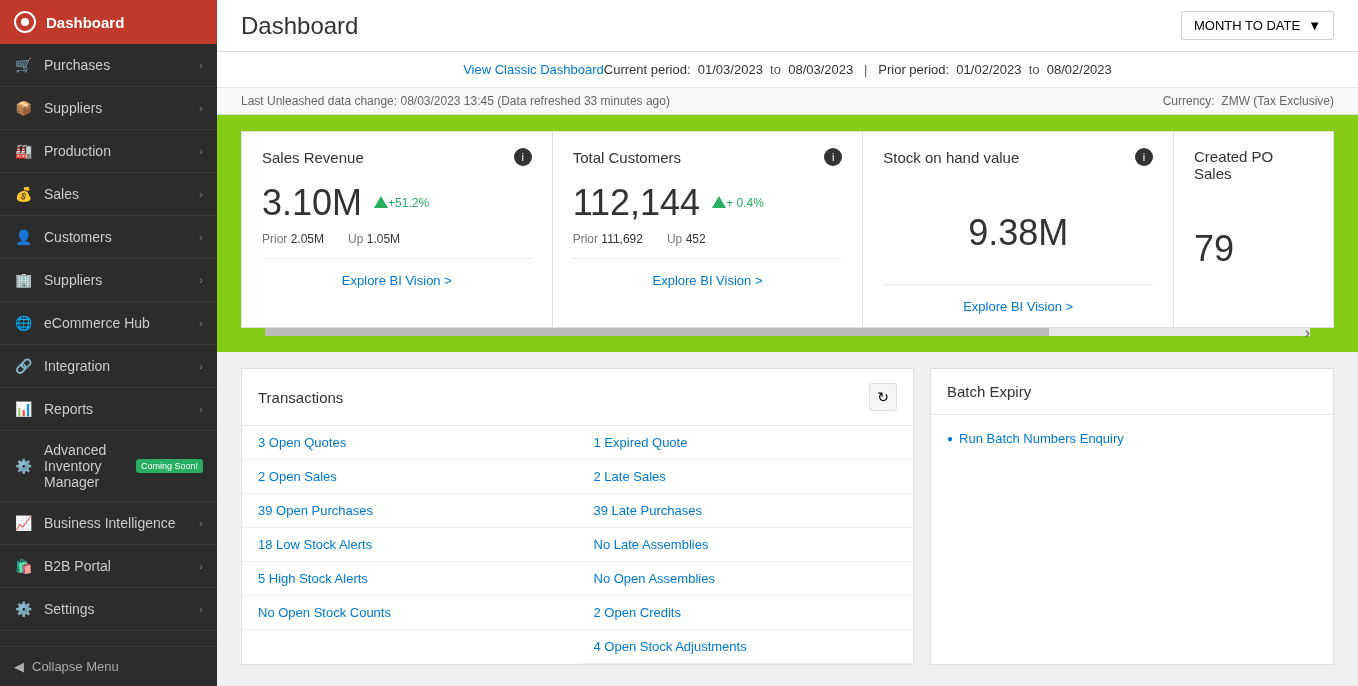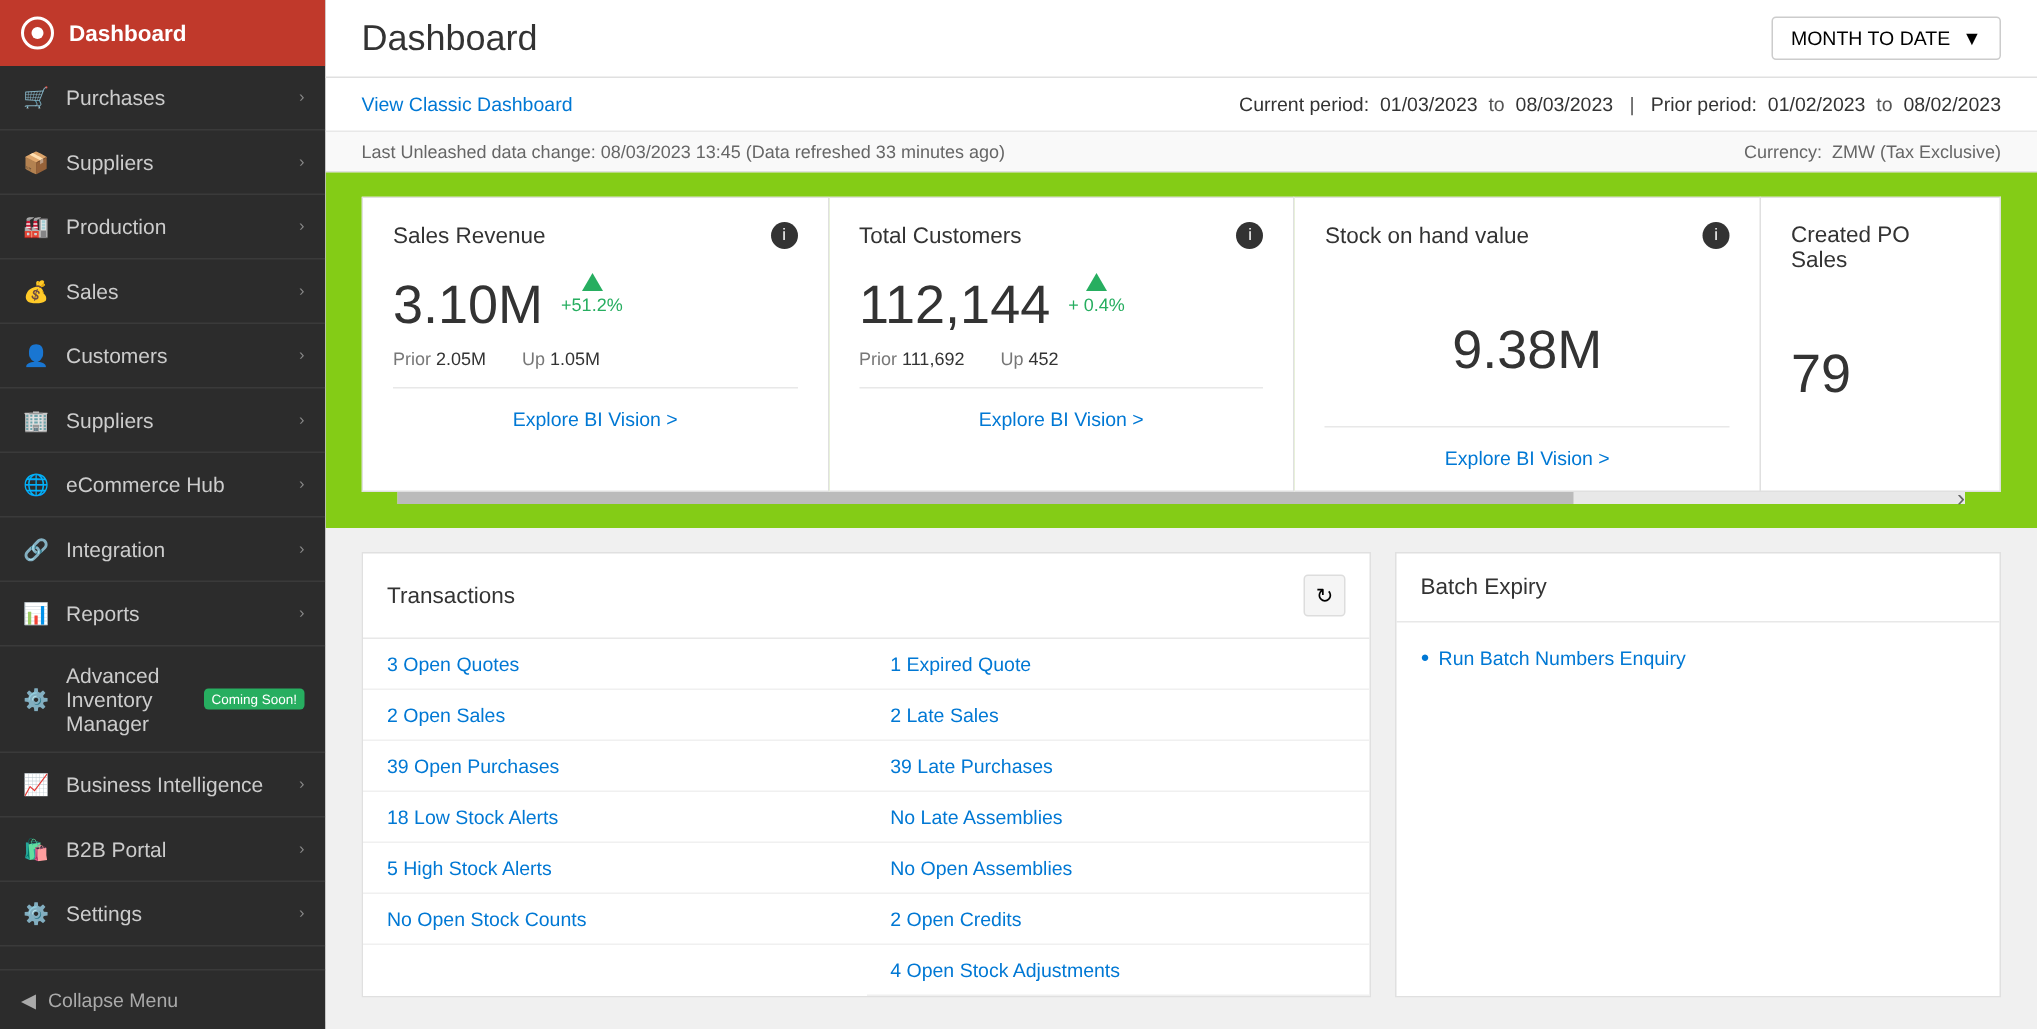--- a/index.html
+++ b/index.html
@@ -118,21 +118,21 @@
     .main-body {
       flex: 1;
       overflow-y: auto;
       padding: 0;
     }
     .period-bar {
       background: white;
       padding: 10px 24px;
       display: flex;
       align-items: center;
-      justify-content: space-between;
+      justify-content: center;
       border-bottom: 1px solid #e8e8e8;
       font-size: 13px;
     }
     .period-bar a { color: #0078d4; text-decoration: none; }
     .period-info { color: #555; font-size: 13px; }
     .period-info span { color: #333; font-weight: 500; }
 
     .data-notice {
       background: #f9f9f9;
       border-bottom: 1px solid #e0e0e0;
@@ -183,32 +183,32 @@
       width: 18px; height: 18px;
       background: #333;
       border-radius: 50%;
       display: flex; align-items: center; justify-content: center;
       color: white;
       font-size: 11px;
       cursor: pointer;
     }
     .kpi-value-row {
       display: flex;
-      align-items: flex-start;
+      align-items: center;
       gap: 12px;
       margin-bottom: 8px;
     }
     .kpi-value {
       font-size: 36px;
       font-weight: 300;
       color: #333;
     }
     .kpi-change {
       display: flex;
-      flex-direction: column;
+      flex-direction: row;
       align-items: center;
     }
     .kpi-arrow-up {
       width: 0; height: 0;
       border-left: 7px solid transparent;
       border-right: 7px solid transparent;
       border-bottom: 12px solid #27ae60;
       margin-bottom: 2px;
     }
     .kpi-pct { color: #27ae60; font-size: 12px; font-weight: 500; }

